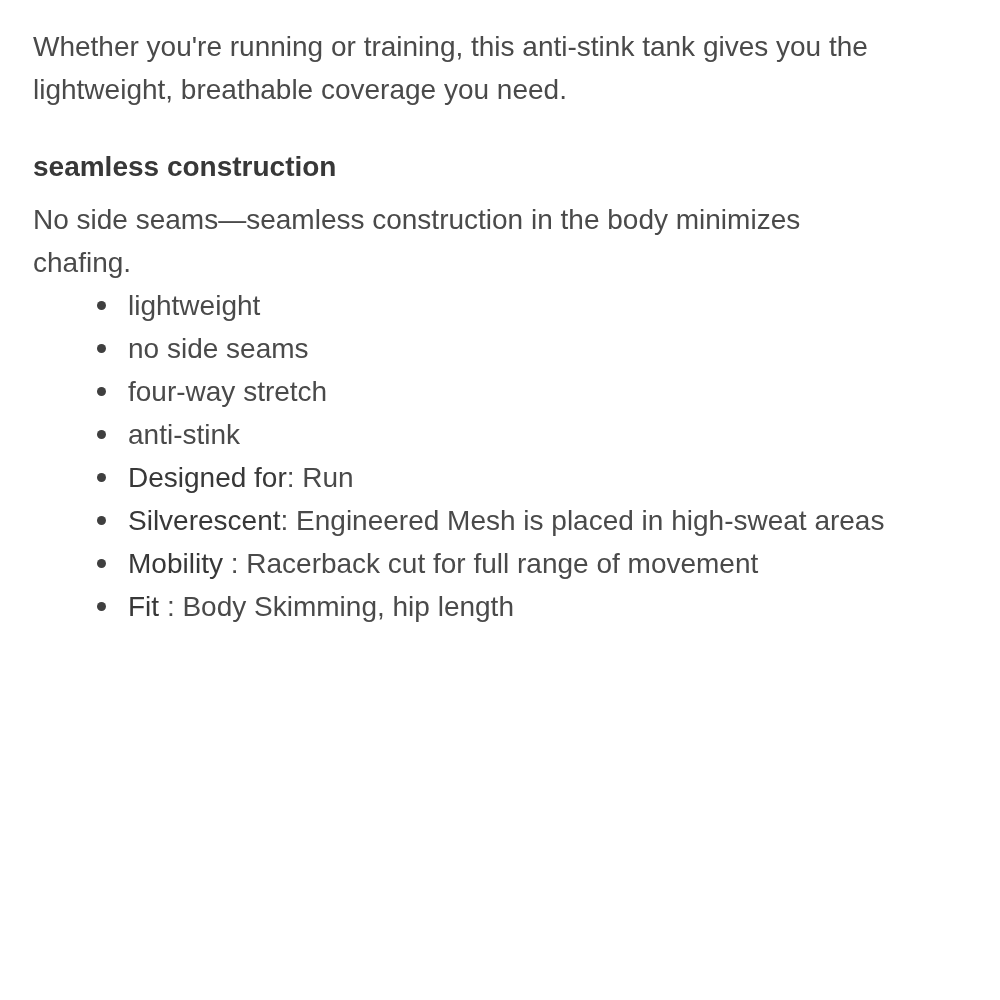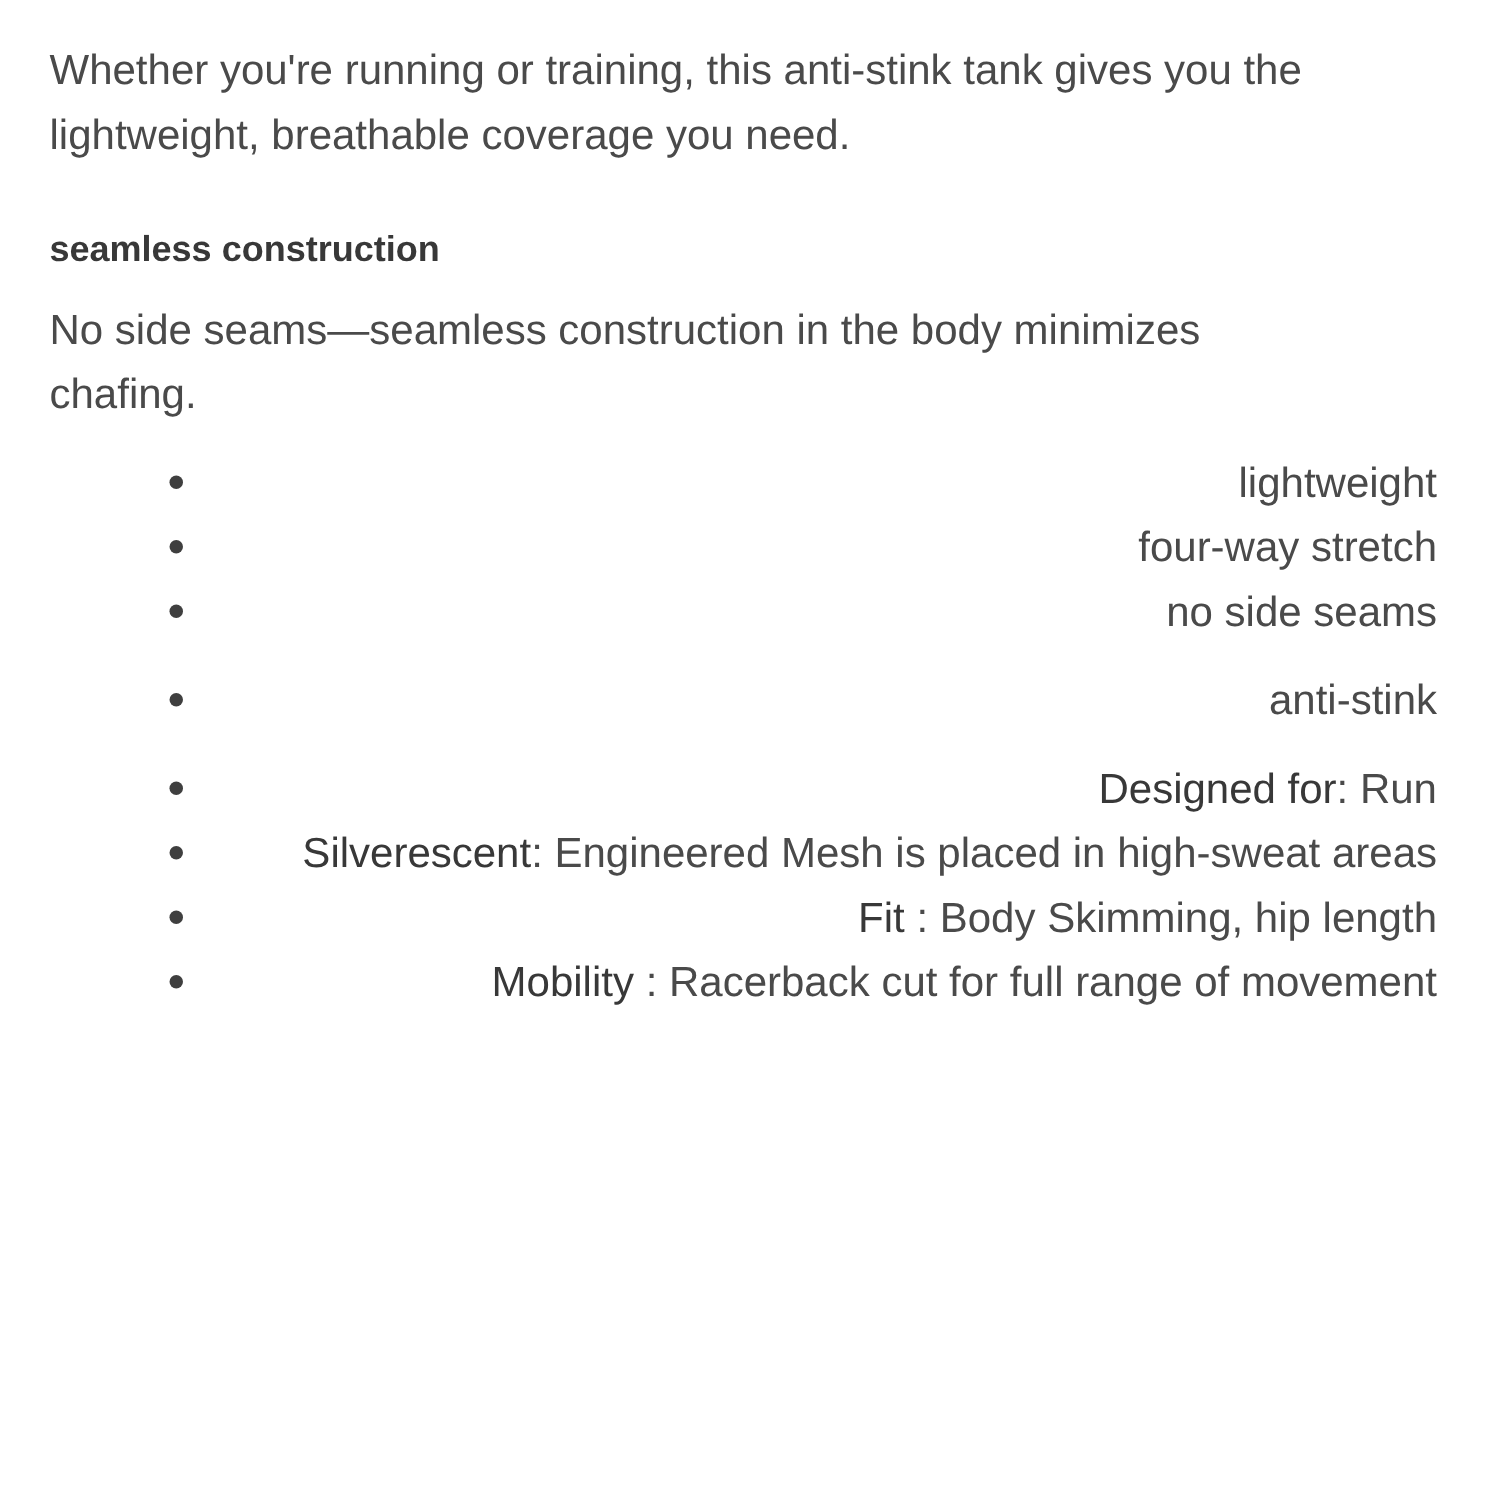--- a/index.html
+++ b/index.html
@@ -20,35 +20,34 @@
     font-size: 28px;
     line-height: 43px;
     color: #4a4a4a;
   }
   p.para {
     margin: 0;
     white-space: pre-wrap;
   }
   h3.section-heading {
     margin: 34px 0 10px 0;
-    font-size: 24px;
+    font-size: 28px;
     line-height: 43px;
     font-weight: 700;
     color: #383838;
   }
   sup.reg {
     font-size: 0.55em;
     line-height: 0;
     vertical-align: super;
   }
   ul.bullets {
-    margin: 16px;
+    margin: 0;
     padding: 0 0 0 95px;
     list-style: none;
-    text-align: right;
   }
   ul.bullets li {
     position: relative;
     white-space: pre-wrap;
   }
   ul.bullets li::before {
     content: "";
     position: absolute;
     left: -31px;
     top: 17px;
@@ -68,28 +67,28 @@
 <div class="content">
 
   <p class="para">Whether you're running or training, this anti-stink tank gives you the
 lightweight, breathable coverage you need.</p>
 
   <h3 class="section-heading">seamless construction</h3>
   <p class="para">No side seams—seamless construction in the body minimizes
 chafing.</p>
   <ul class="bullets">
     <li>lightweight</li>
+    <li>no side seams</li>
     <li>four-way stretch</li>
-    <li>no side seams</li>
   </ul>
 
   <ul class="bullets">
     <li>anti-stink</li>
   </ul>
 
   <ul class="bullets">
     <li><b class="feature-label">Designed for</b><span>: Run</span></li>
     <li><b class="feature-label">Silverescent</b><span>: Engineered Mesh is placed in high-sweat areas</span></li>
+    <li><b class="feature-label">Mobility</b><span> : Racerback cut for full range of movement</span></li>
     <li><b class="feature-label">Fit</b><span> : Body Skimming, hip length</span></li>
-    <li><b class="feature-label">Mobility</b><span> : Racerback cut for full range of movement</span></li>
   </ul>
 
 </div>
 
 </body></html>

